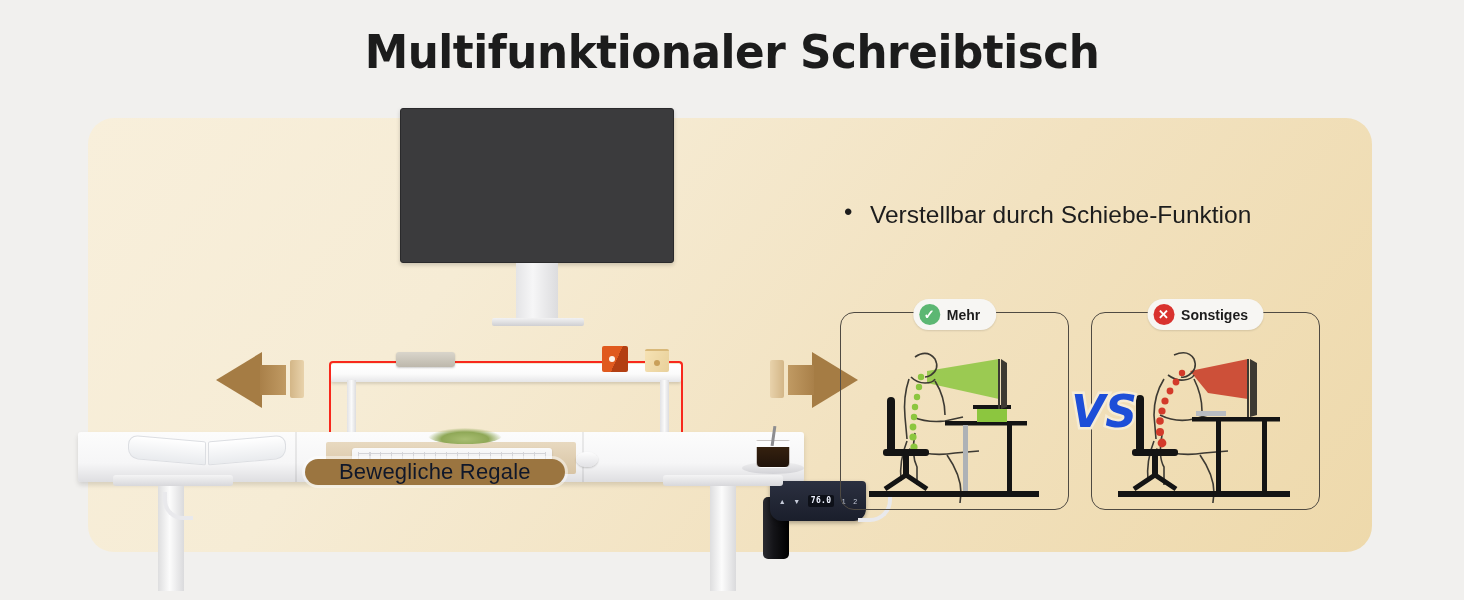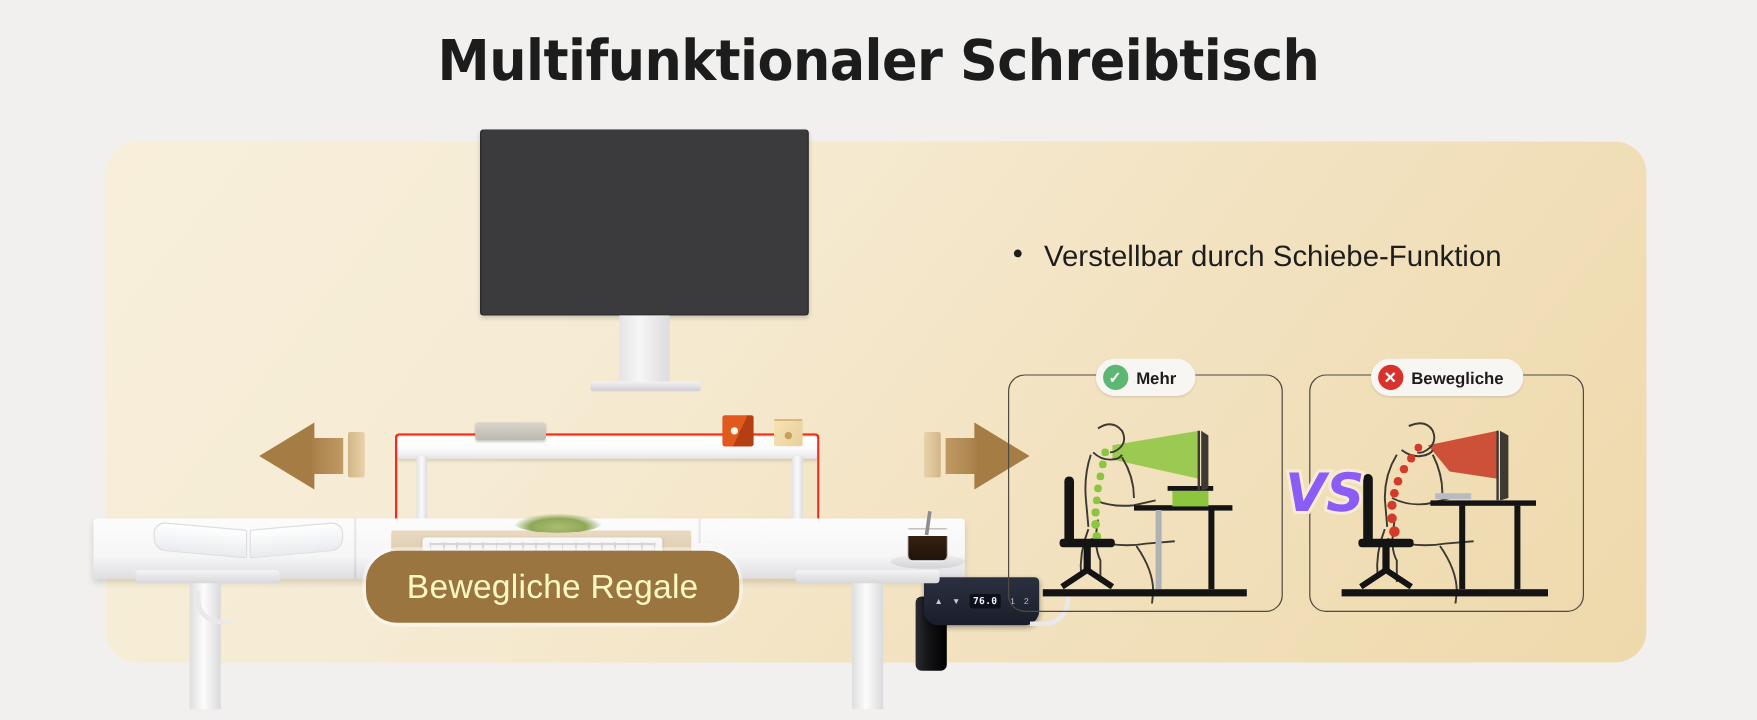--- a/index.html
+++ b/index.html
@@ -211,23 +211,23 @@
     right: 0; border-top: 28px solid transparent; border-bottom: 28px solid transparent;
     border-left: 46px solid #a57c44;
   }
   .arrow-right .stem { right: 44px; top: 13px; width: 26px; height: 30px;
     background: linear-gradient(270deg,#a98049,#c09a63); }
   .arrow-right .bar { left: 4px; background: linear-gradient(270deg,#d3b687,#e8d2ab); }
 
   
   .pill {
     position: absolute; left: 305px; top: 459px;
-    padding: 14px 34px; border-radius: 26px;
-    background: #9b7540; color: #fef9c3;
-    font-size: 28px; letter-spacing: .2px;
+    padding: 0 34px; border-radius: 26px;
+    background: #9b7540; color: #0f172a;
+    font-size: 22px; letter-spacing: .2px;
     box-shadow: 0 0 0 3px rgba(255,255,255,.45);
     white-space: nowrap;
   }
 
   
   .bullets { position: absolute; left: 840px; top: 162px; width: 500px; margin-top: 41px; }
   .bullets li {
     list-style: none; position: relative; padding-left: 30px;
     font-size: 24.5px; color: #1d1d1d; line-height: 1.0; margin-bottom: 20px;
     white-space: nowrap;
@@ -253,21 +253,21 @@
   .badge .ic { width: 21px; height: 21px; border-radius: 50%;
     display:flex; align-items:center; justify-content:center;
     color:#fff; font-size:13px; font-weight:700; line-height:1; }
   .badge .ic.ok { background: #5cb773; }
   .badge .ic.no { background: #d9322e; }
   .badge .txt { font-size: 14px; font-weight: 700; color: #1c1c1c; }
 
   .vs {
     position: absolute; left: 227px; top: 74px; width: 74px;
     text-align: center; font-family: "DejaVu Sans", sans-serif;
-    font-size: 44px; font-weight: 700; font-style: italic; color: #8b5cf6;
+    font-size: 44px; font-weight: 700; font-style: italic; color: #1d4ed8;
     -webkit-text-stroke: 5px #f6ecd5; paint-order: stroke fill;
     z-index: 3;
   }
 
   .fig { position: absolute; left: 8px; top: 24px; width: 213px; height: 166px; }
 </style>
 </head>
 <body>
 
 <div id="stage">
@@ -389,21 +389,21 @@
         <path d="M152 22 L158 26 L158 70 L152 72 Z" fill="#3d3a33"></path>
         <rect x="20" y="154" width="170" height="6" fill="#141414"></rect>
       </svg>
     </div>
 
     <div class="vs">VS</div>
 
     <div class="cmp-box right">
       <div class="badge">
         <span class="ic no">✕</span>
-        <span class="txt">Bewegliche</span>
+        <span class="txt">Sonstiges</span>
       </div>
       <svg class="fig" viewBox="0 0 213 166">
         <polygon points="90,34 148,22 148,62 108,56" fill="#c9402b" opacity="0.9"></polygon>
         <g fill="none" stroke="#3d3a33" stroke-width="1.6">
           <path d="M74 18 q14 -6 20 4 q4 10 -5 16 q-4 3 -8 2"></path>
           <path d="M68 38 q8 6 16 5 q8 -1 10 -5"></path>
           <path d="M64 42 q-10 16 -10 36 l2 24"></path>
           <path d="M94 42 q8 16 8 32"></path>
           <path d="M60 78 q16 8 34 4 l14 -4"></path>
           <path d="M62 98 q-4 22 2 32 l0 18"></path>

